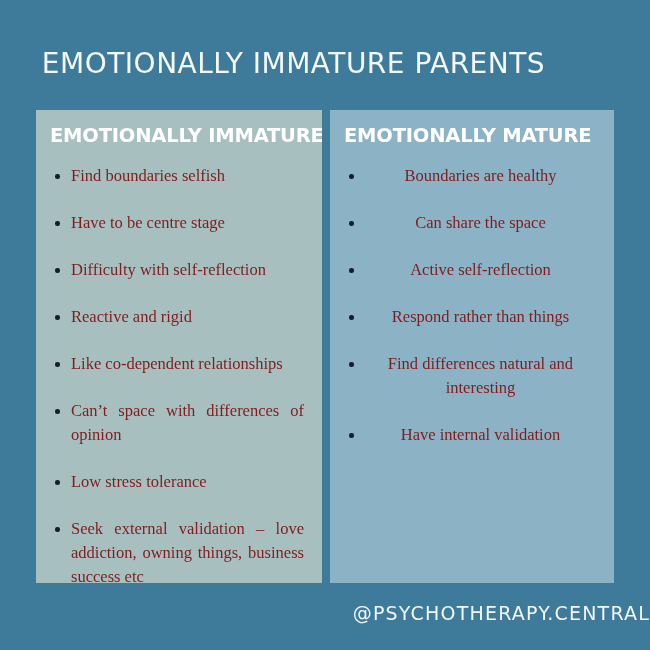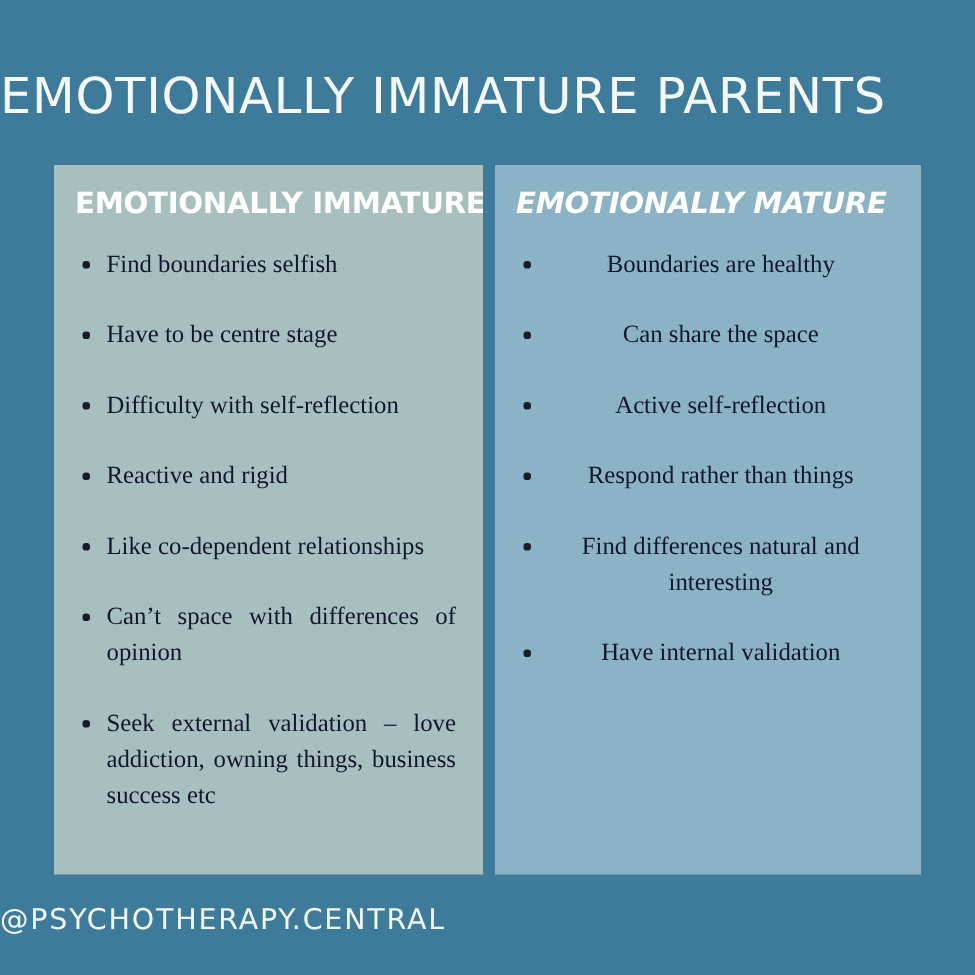--- a/index.html
+++ b/index.html
@@ -26,21 +26,21 @@
 
   
   #title {
     position: absolute;
     top: 44px;
     left: 0;
     width: 587px;
     text-align: center;
     color: #f4f8f9;
     font-family: "DejaVu Sans", sans-serif;
-    font-size: 33px;
+    font-size: 28px;
     font-weight: 400;
     letter-spacing: 0.5px;
     line-height: 40px;
     white-space: nowrap;
   }
 
   
   #columns {
     position: absolute;
     top: 110px;
@@ -72,34 +72,33 @@
     font-family: "DejaVu Sans", sans-serif;
     font-size: 19.5px;
     font-weight: bold;
     letter-spacing: -0.2px;
     line-height: 24px;
     margin: 0 0 16px 0;
     white-space: nowrap;
   }
   .col-mature .col-header {
     font-size: 19.5px;
-    font-style: italic;
   }
 
   ul.points {
     list-style: none;
     margin: 0;
     padding: 0;
   }
 
   ul.points li {
     position: relative;
     padding-left: 21px;
     margin-bottom: 23px;
-    color: #0f172a;
+    color: #7f1d1d;
     font-family: "Liberation Serif", serif;
     font-size: 16.5px;
     line-height: 24px;
   }
 
   ul.points li:last-child {
     margin-bottom: 0;
   }
 
   ul.points li::before {
@@ -121,21 +120,21 @@
   .col-mature ul.points li {
     text-align: center;
   }
 
   
   #footer {
     position: absolute;
     top: 600px;
     left: 0;
     width: 650px;
-    text-align: left;
+    text-align: right;
     color: #f2f7f8;
     font-family: "DejaVu Sans", sans-serif;
     font-size: 19px;
     font-weight: 400;
     letter-spacing: 1.2px;
     line-height: 26px;
     white-space: nowrap;
   }
 </style>
 </head>
@@ -149,20 +148,21 @@
 
     <div class="column col-immature">
       <div class="col-header">EMOTIONALLY IMMATURE</div>
       <ul class="points">
         <li>Find boundaries selfish</li>
         <li>Have to be centre stage</li>
         <li>Difficulty with self-reflection</li>
         <li>Reactive and rigid</li>
         <li>Like co-dependent relationships</li>
         <li>Can’t space with differences of opinion</li>
+        <li>Low stress tolerance</li>
         <li>Seek external validation – love addiction, owning things, business success etc</li>
       </ul>
     </div>
 
     <div class="column col-mature">
       <div class="col-header">EMOTIONALLY MATURE</div>
       <ul class="points">
         <li>Boundaries are healthy</li>
         <li>Can share the space</li>
         <li>Active self-reflection</li>

